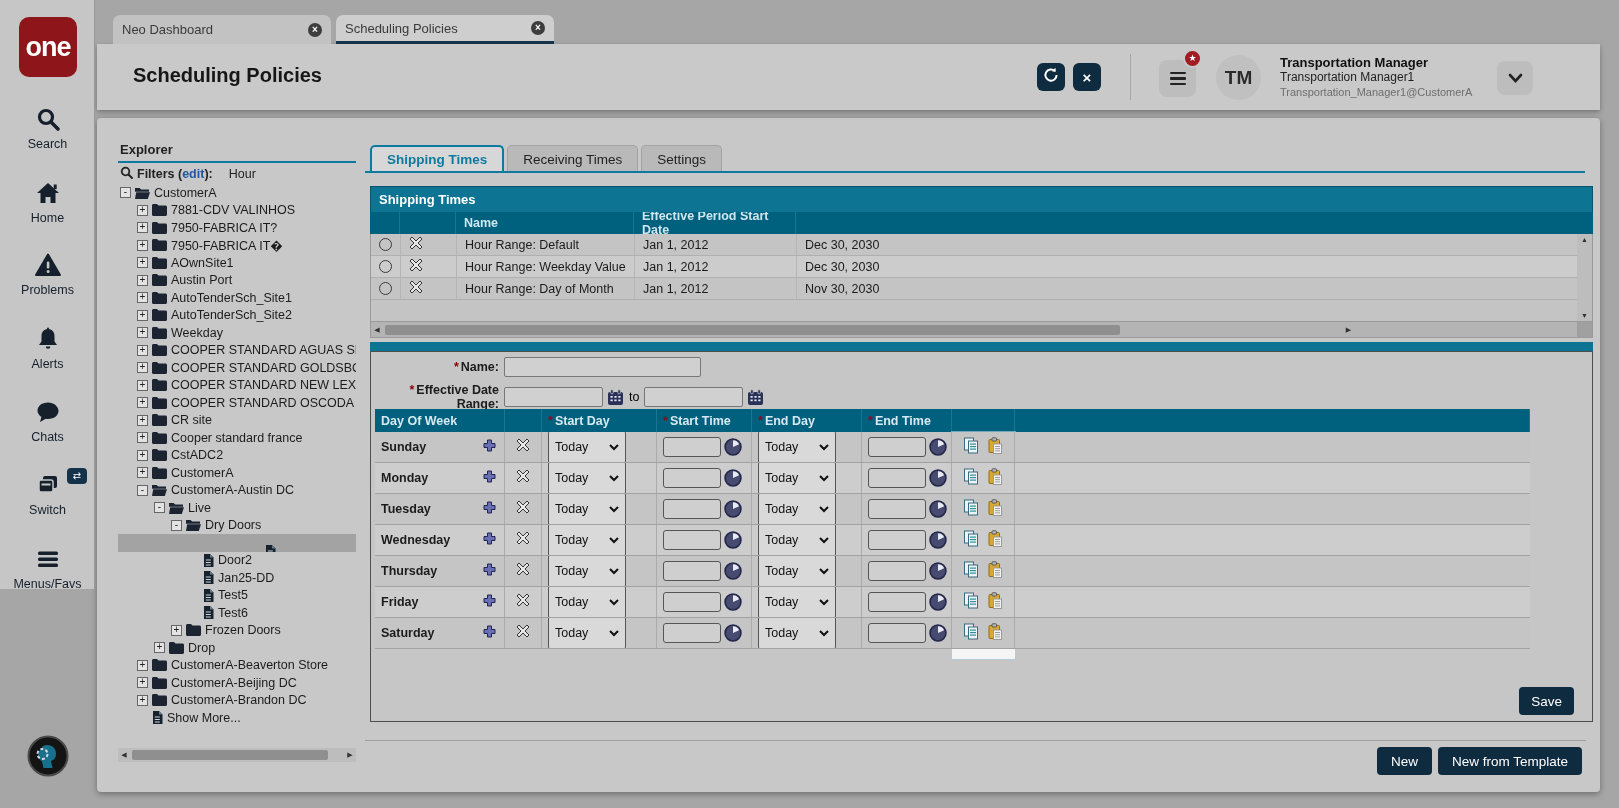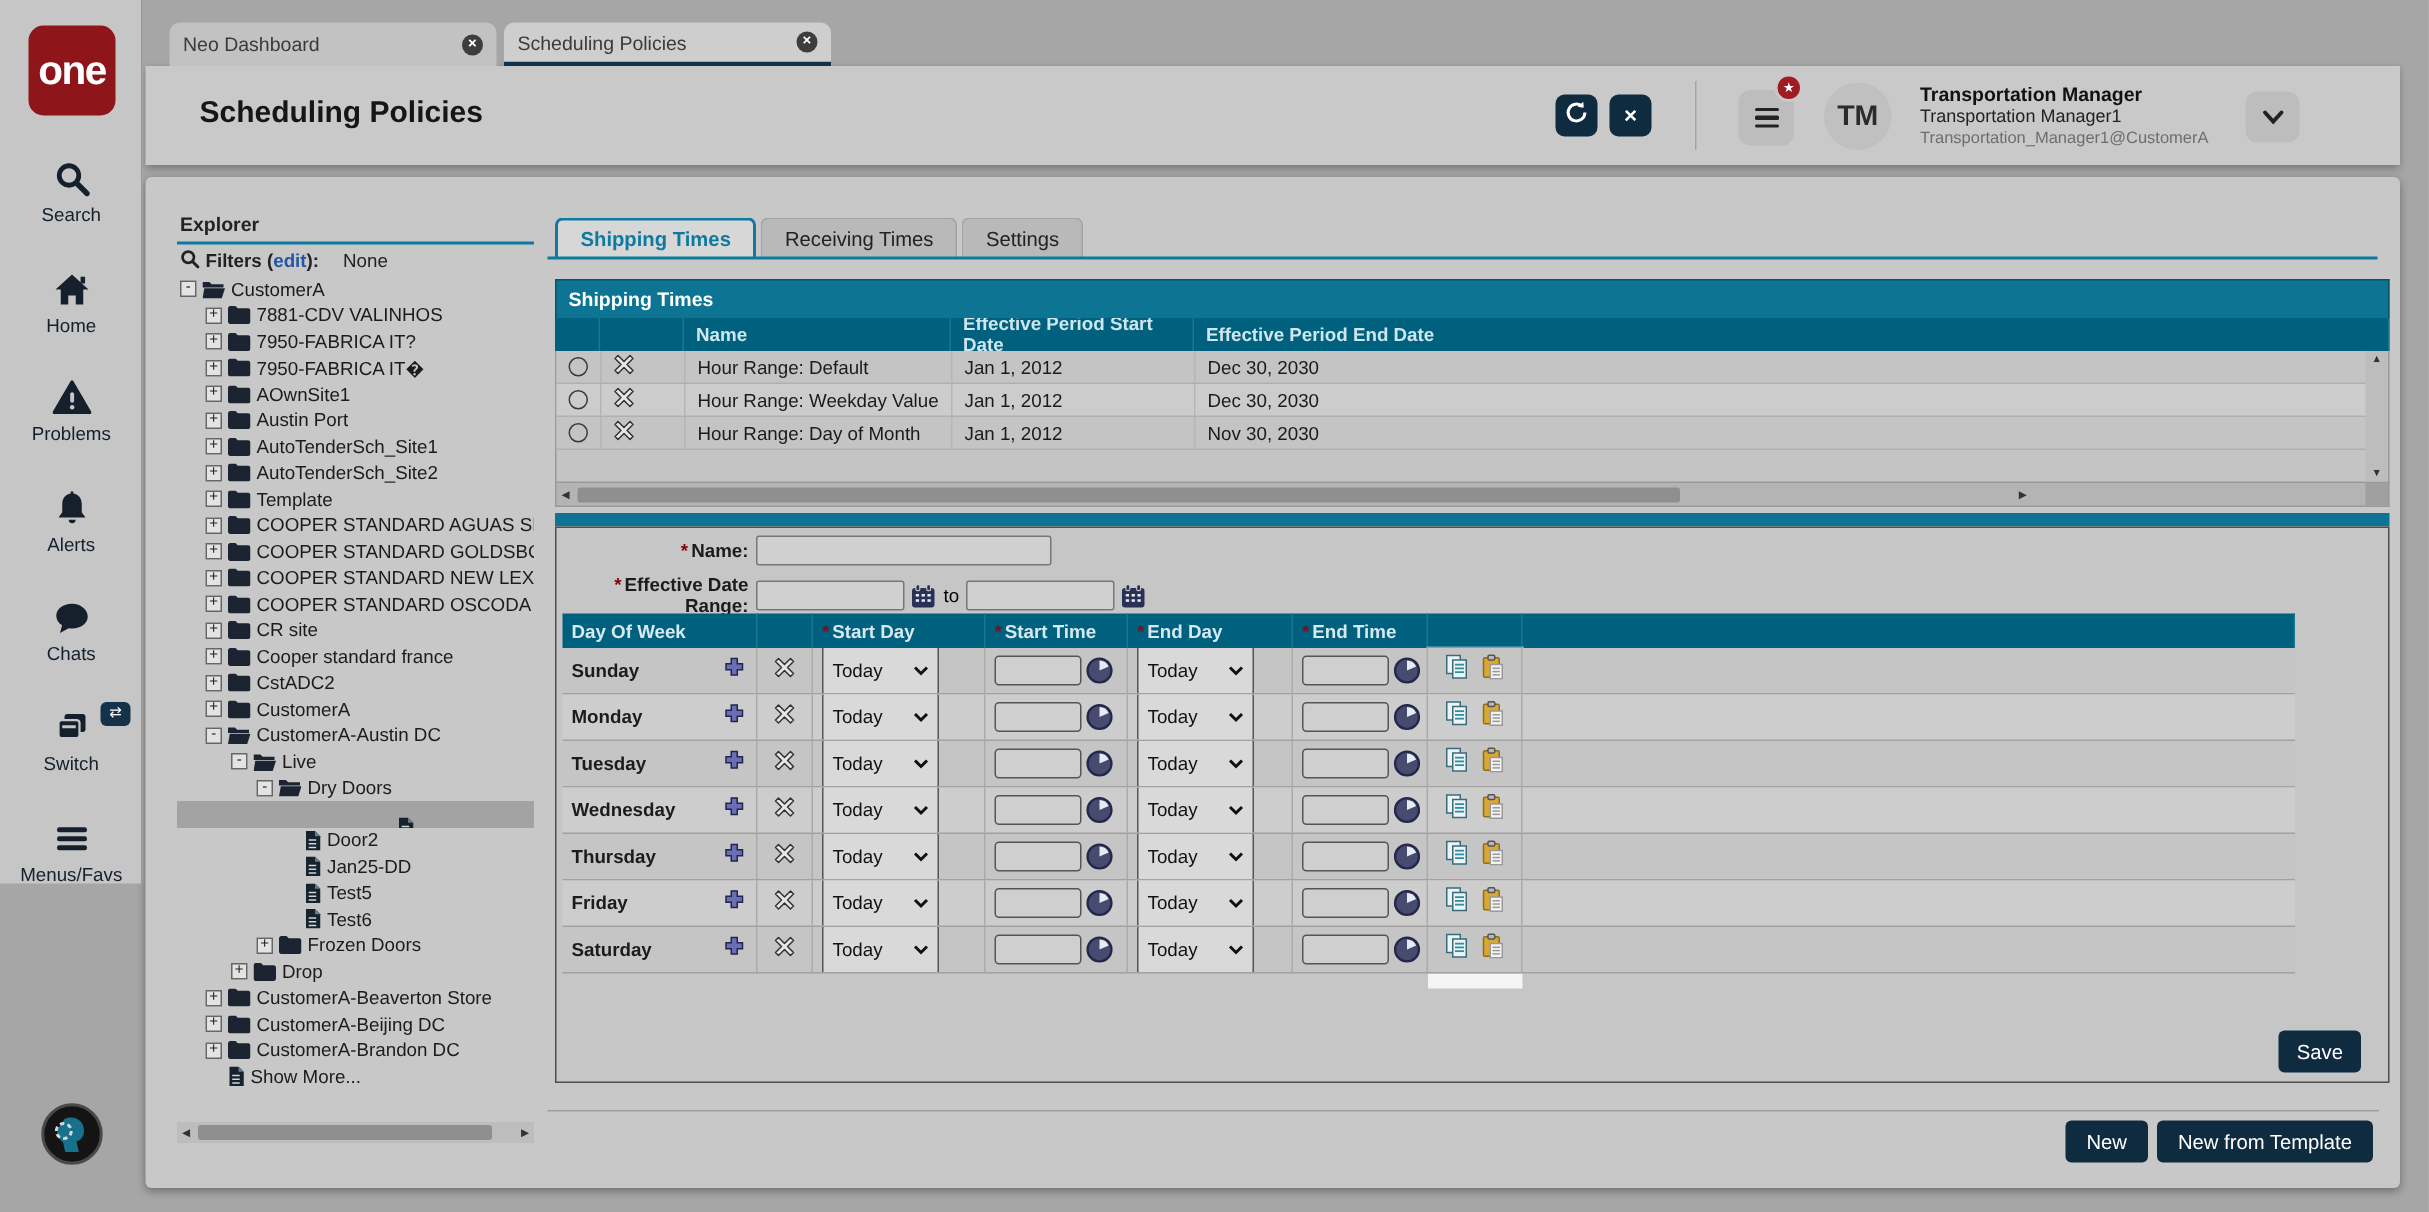--- a/index.html
+++ b/index.html
@@ -285,21 +285,21 @@
     <div class="explorer">
       <div class="exp-title">Explorer</div>
       <div class="filters-row">
         <span>
           <svg width="13" height="13" viewBox="0 0 13 13">
               <circle cx="5.5" cy="5.5" r="3.8" fill="none" stroke="#222" stroke-width="1.8"></circle>
               <line x1="8.5" y1="8.5" x2="12" y2="12" stroke="#222" stroke-width="2" stroke-linecap="round"></line>
             </svg>
         </span>
         <b><span>Filters (</span><span class="link">edit</span><span>):</span></b>
-        <span class="filters-value">None</span>
+        <span class="filters-value">Hour</span>
       </div>
       <div class="tree">
           <div class="tree-row t-folder-open" style="padding-left: 2px;">
     <span class="tbox">-</span>
     <span class="ticon i-folder-open">
       <svg width="15" height="12" viewBox="0 0 15 12">
                 <path d="M0 1h4.6l1.5 1.5H14v2.2H0z" fill="#1b2430"></path>
                 <path d="M1.2 5.2H15L12.8 12H0z" fill="#1b2430"></path>
               </svg>
     </span>
@@ -385,21 +385,21 @@
   </div>
           <div class="tree-row t-folder" style="padding-left: 19px;">
     <span class="tbox">+</span>
 
     <span class="ticon i-folder">
       <svg width="15" height="12" viewBox="0 0 15 12">
                 <path d="M0 1.5C0 .7.7 0 1.5 0H5l1.5 1.5h7c.8 0 1.5.7 1.5 1.5v7.5c0 .8-.7 1.5-1.5 1.5h-12C.7 12 0 11.3 0 10.5z" fill="#1b2430"></path>
               </svg>
     </span>
 
-    <span class="tlabel">Template</span>
+    <span class="tlabel">Weekday</span>
   </div>
           <div class="tree-row alt t-folder" style="padding-left: 19px;">
     <span class="tbox">+</span>
 
     <span class="ticon i-folder">
       <svg width="15" height="12" viewBox="0 0 15 12">
                 <path d="M0 1.5C0 .7.7 0 1.5 0H5l1.5 1.5h7c.8 0 1.5.7 1.5 1.5v7.5c0 .8-.7 1.5-1.5 1.5h-12C.7 12 0 11.3 0 10.5z" fill="#1b2430"></path>
               </svg>
     </span>
 
@@ -670,21 +670,20 @@
       </div>
       <div class="mtab-underline"></div>
 
       <div class="table-panel">
         <div class="st-title">Shipping Times</div>
         <div class="st-header">
           <div class="stc st-c1"></div>
           <div class="stc st-c2"></div>
           <div class="stc st-c3">Name</div>
           <div class="stc st-c4">Effective Period Start Date</div>
-          <div class="stc st-c5">Effective Period End Date</div>
         </div>
         <div class="st-body">
           <div>
               <div class="st-row">
     <div class="stc st-c1">
                   <span class="radio"></span>
                 </div>
     <div class="stc st-c2">
       <span>
         <svg width="14" height="14" viewBox="0 0 14 14">

